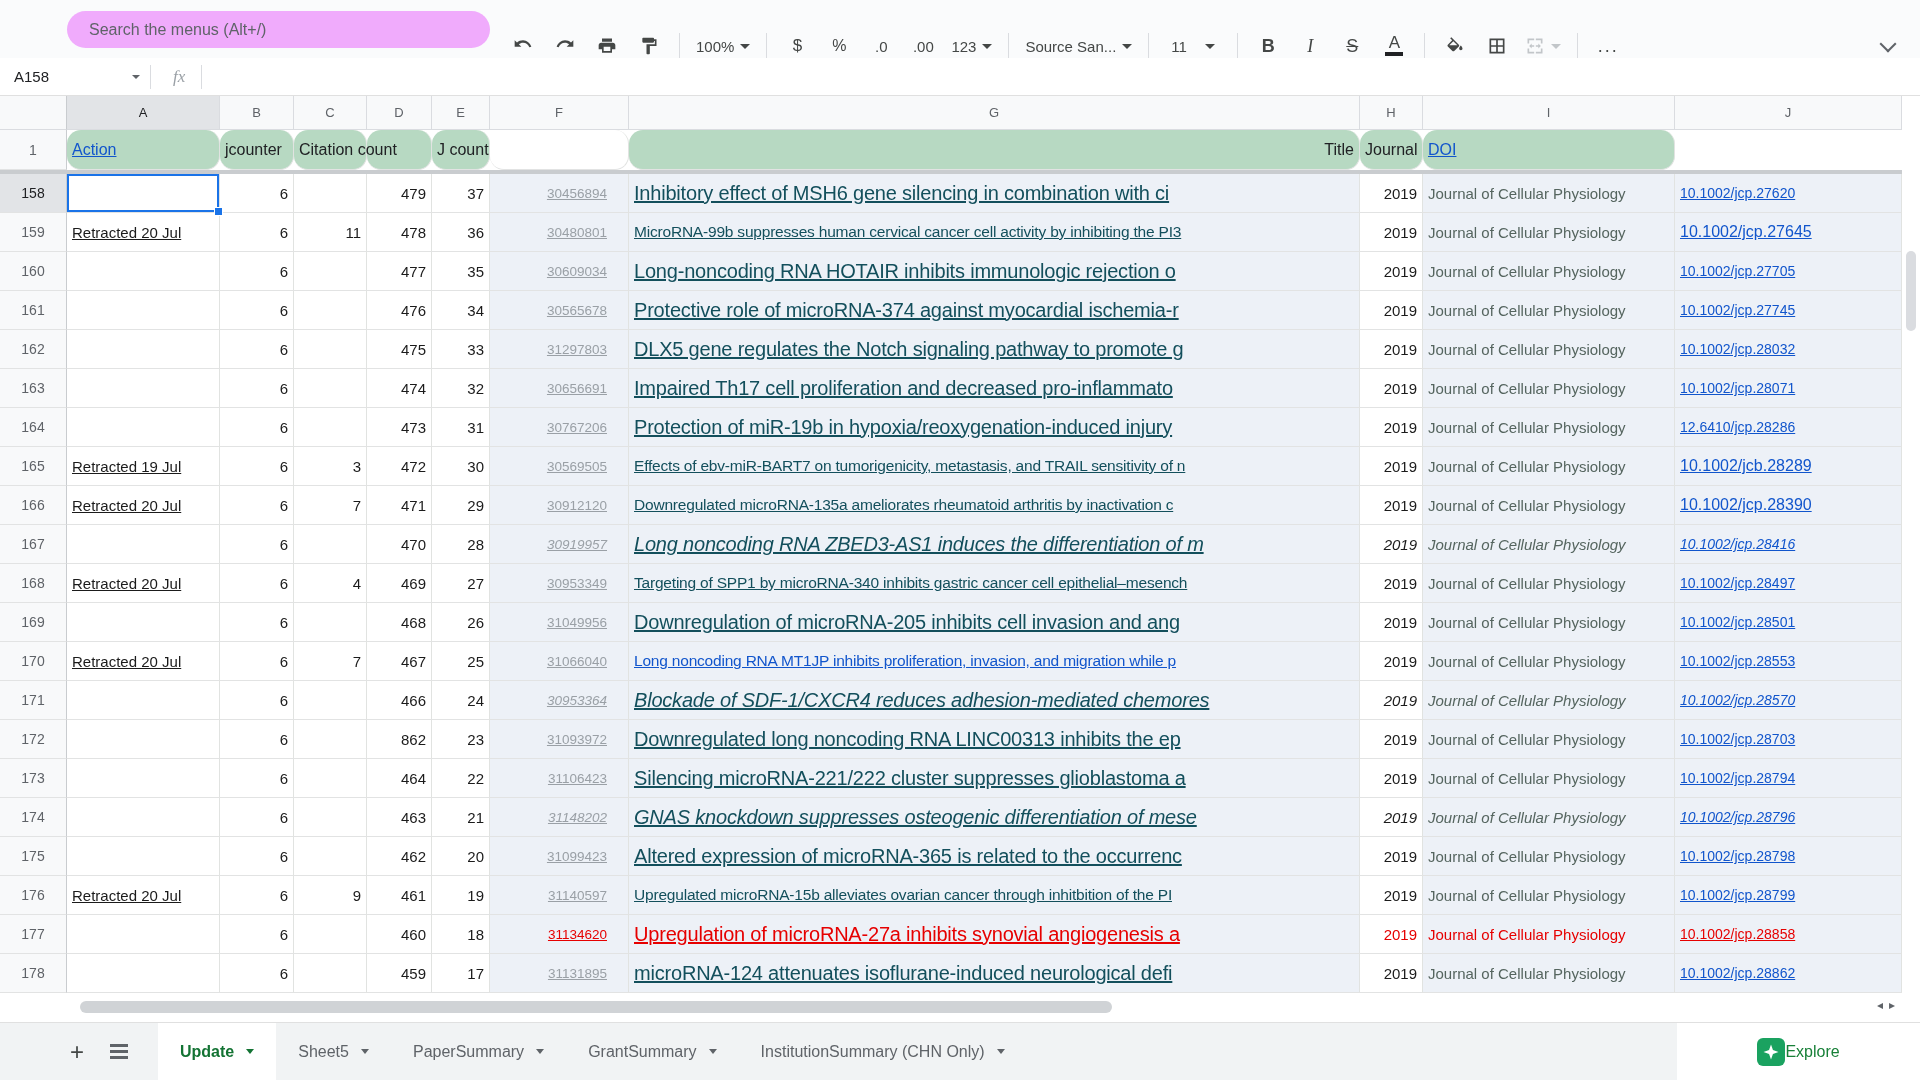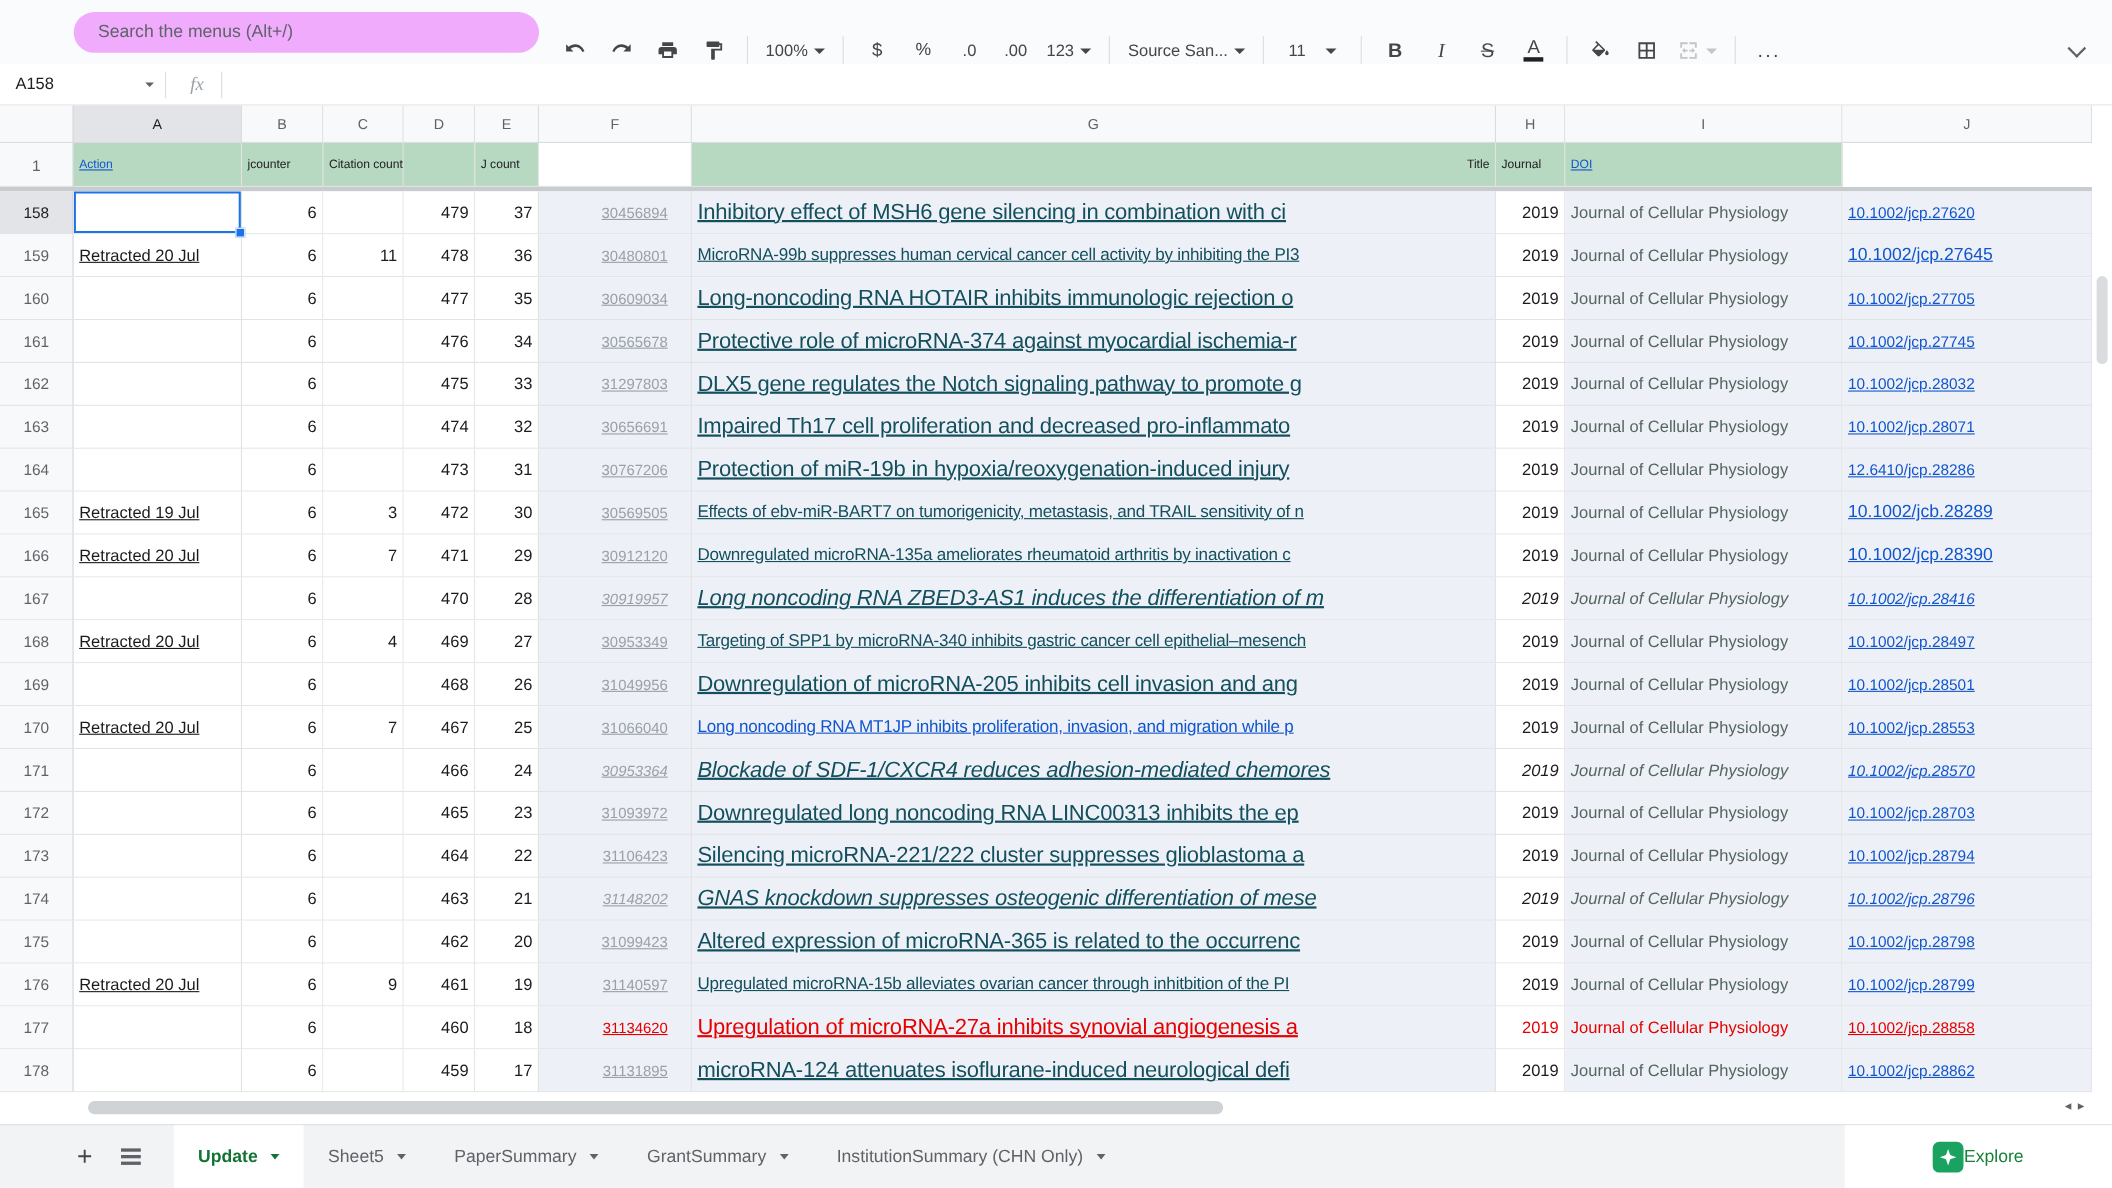--- a/index.html
+++ b/index.html
@@ -52,21 +52,21 @@
   .colhead.selcol { background:#e2e4e7; color:#202124; }
   .corner { background:#f8f9fa; border-right:1px solid #c9cccf; border-bottom:1px solid #dadce0; }
 
   .hdr-row { height:40px; }
   .cell { border-right:1px solid #e1e3e1; border-bottom:1px solid #e2e3e3;
     display:flex; align-items:center; overflow:hidden; white-space:nowrap;
     padding:0 5px; position:relative; cursor:cell; background:#fff; }
   .gutter-cell { background:#f8f9fa; border-right:1px solid #c9cccf; border-bottom:1px solid #e2e3e3;
     display:flex; align-items:center; justify-content:center; font-size:14px; color:#5f6368; cursor:pointer; }
   .gutter-cell.sel { background:#e2e4e7; color:#202124; }
-  .hdr-cell { background:#b7d9c2; font-size:11px; color:#202124; }
+  .hdr-cell { background:#b7d9c2; font-size:16px; color:#202124;border-radius:14px; }
   .hdr-cell.nofill { background:#fff; }
   .hdr-link { color:#1155cc; text-decoration:underline; cursor:pointer; }
   .ovf { overflow:visible; }
   .ovf span { position:relative; z-index:3; }
   .frozen-divider { height:4px; background:#c9cccf; width:1902px; }
 
   .tint { background:#edf1f7; }
   .num { justify-content:flex-end; font-size:15px; color:#1b1b1b; }
   .pmid { justify-content:flex-end; font-size:13.5px; color:#9aa0a6; padding-right:21px;text-decoration:underline; }
   .t { color:#134f5c; text-decoration:underline; letter-spacing:-0.2px; }
@@ -547,21 +547,21 @@
           </div>
           <div class="cell tint">
             <span class="doi">10.1002/jcp.28570</span>
           </div>
         </div>
         <div class="grid-row t-large" style="height: 39px;">
           <div class="gutter-cell">172</div>
           <div class="cell"></div>
           <div class="cell num">6</div>
           <div class="cell num"></div>
-          <div class="cell num">465</div>
+          <div class="cell num">862</div>
           <div class="cell num">23</div>
           <div class="cell pmid tint">31093972</div>
           <div class="cell tint">
             <span class="t">Downregulated long noncoding RNA LINC00313 inhibits the ep</span>
           </div>
           <div class="cell year">2019</div>
           <div class="cell tint journal">
             <span class="journal-s">Journal of Cellular Physiology</span>
           </div>
           <div class="cell tint">

